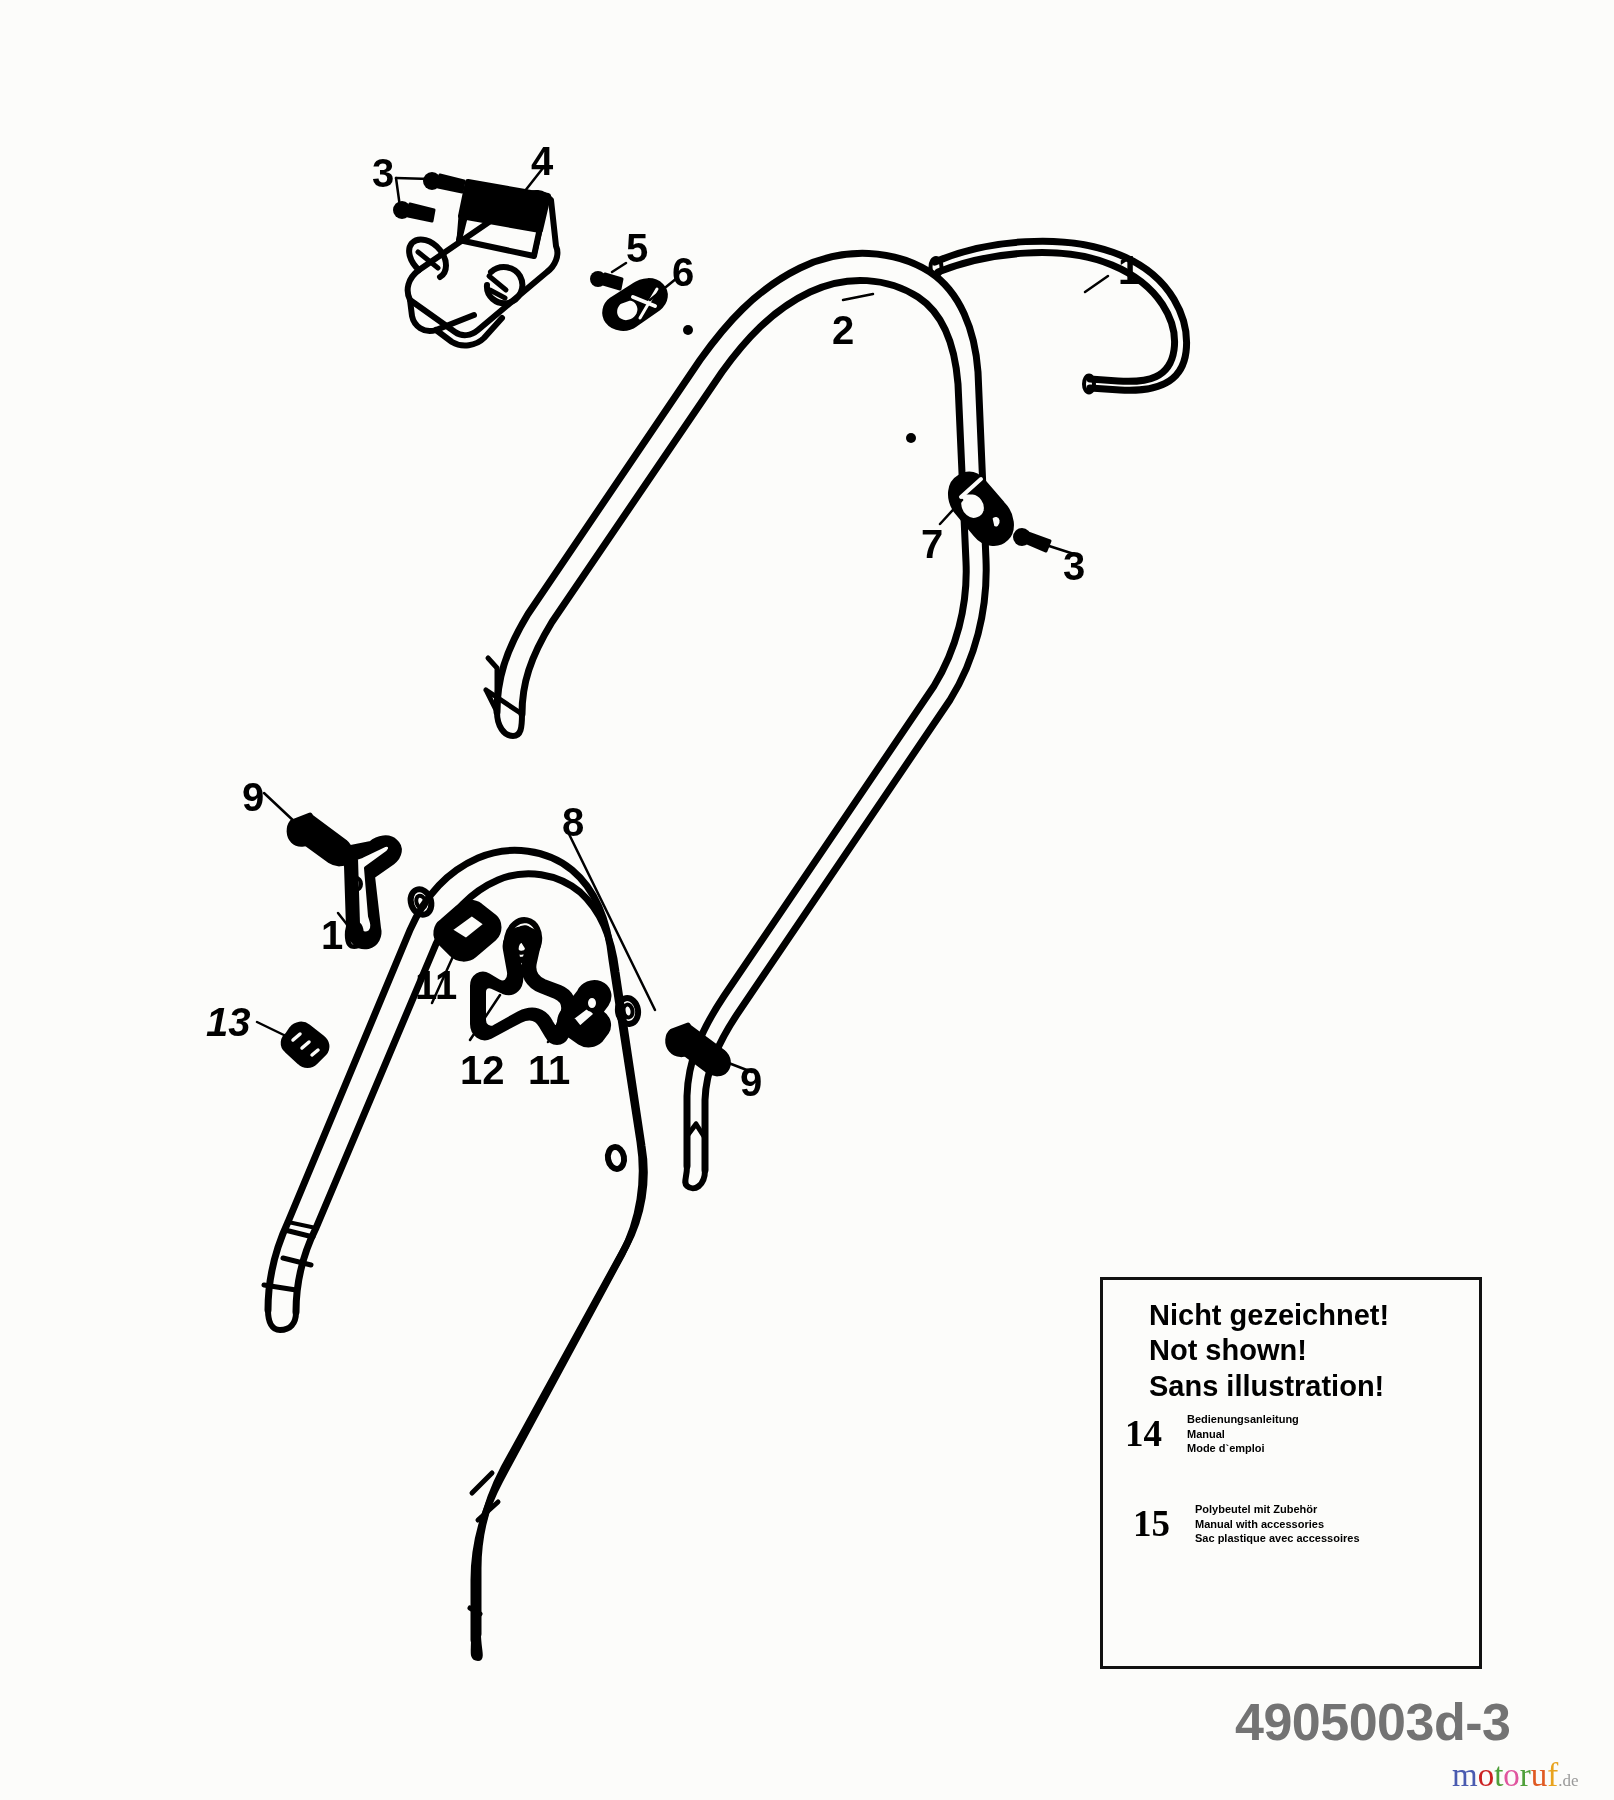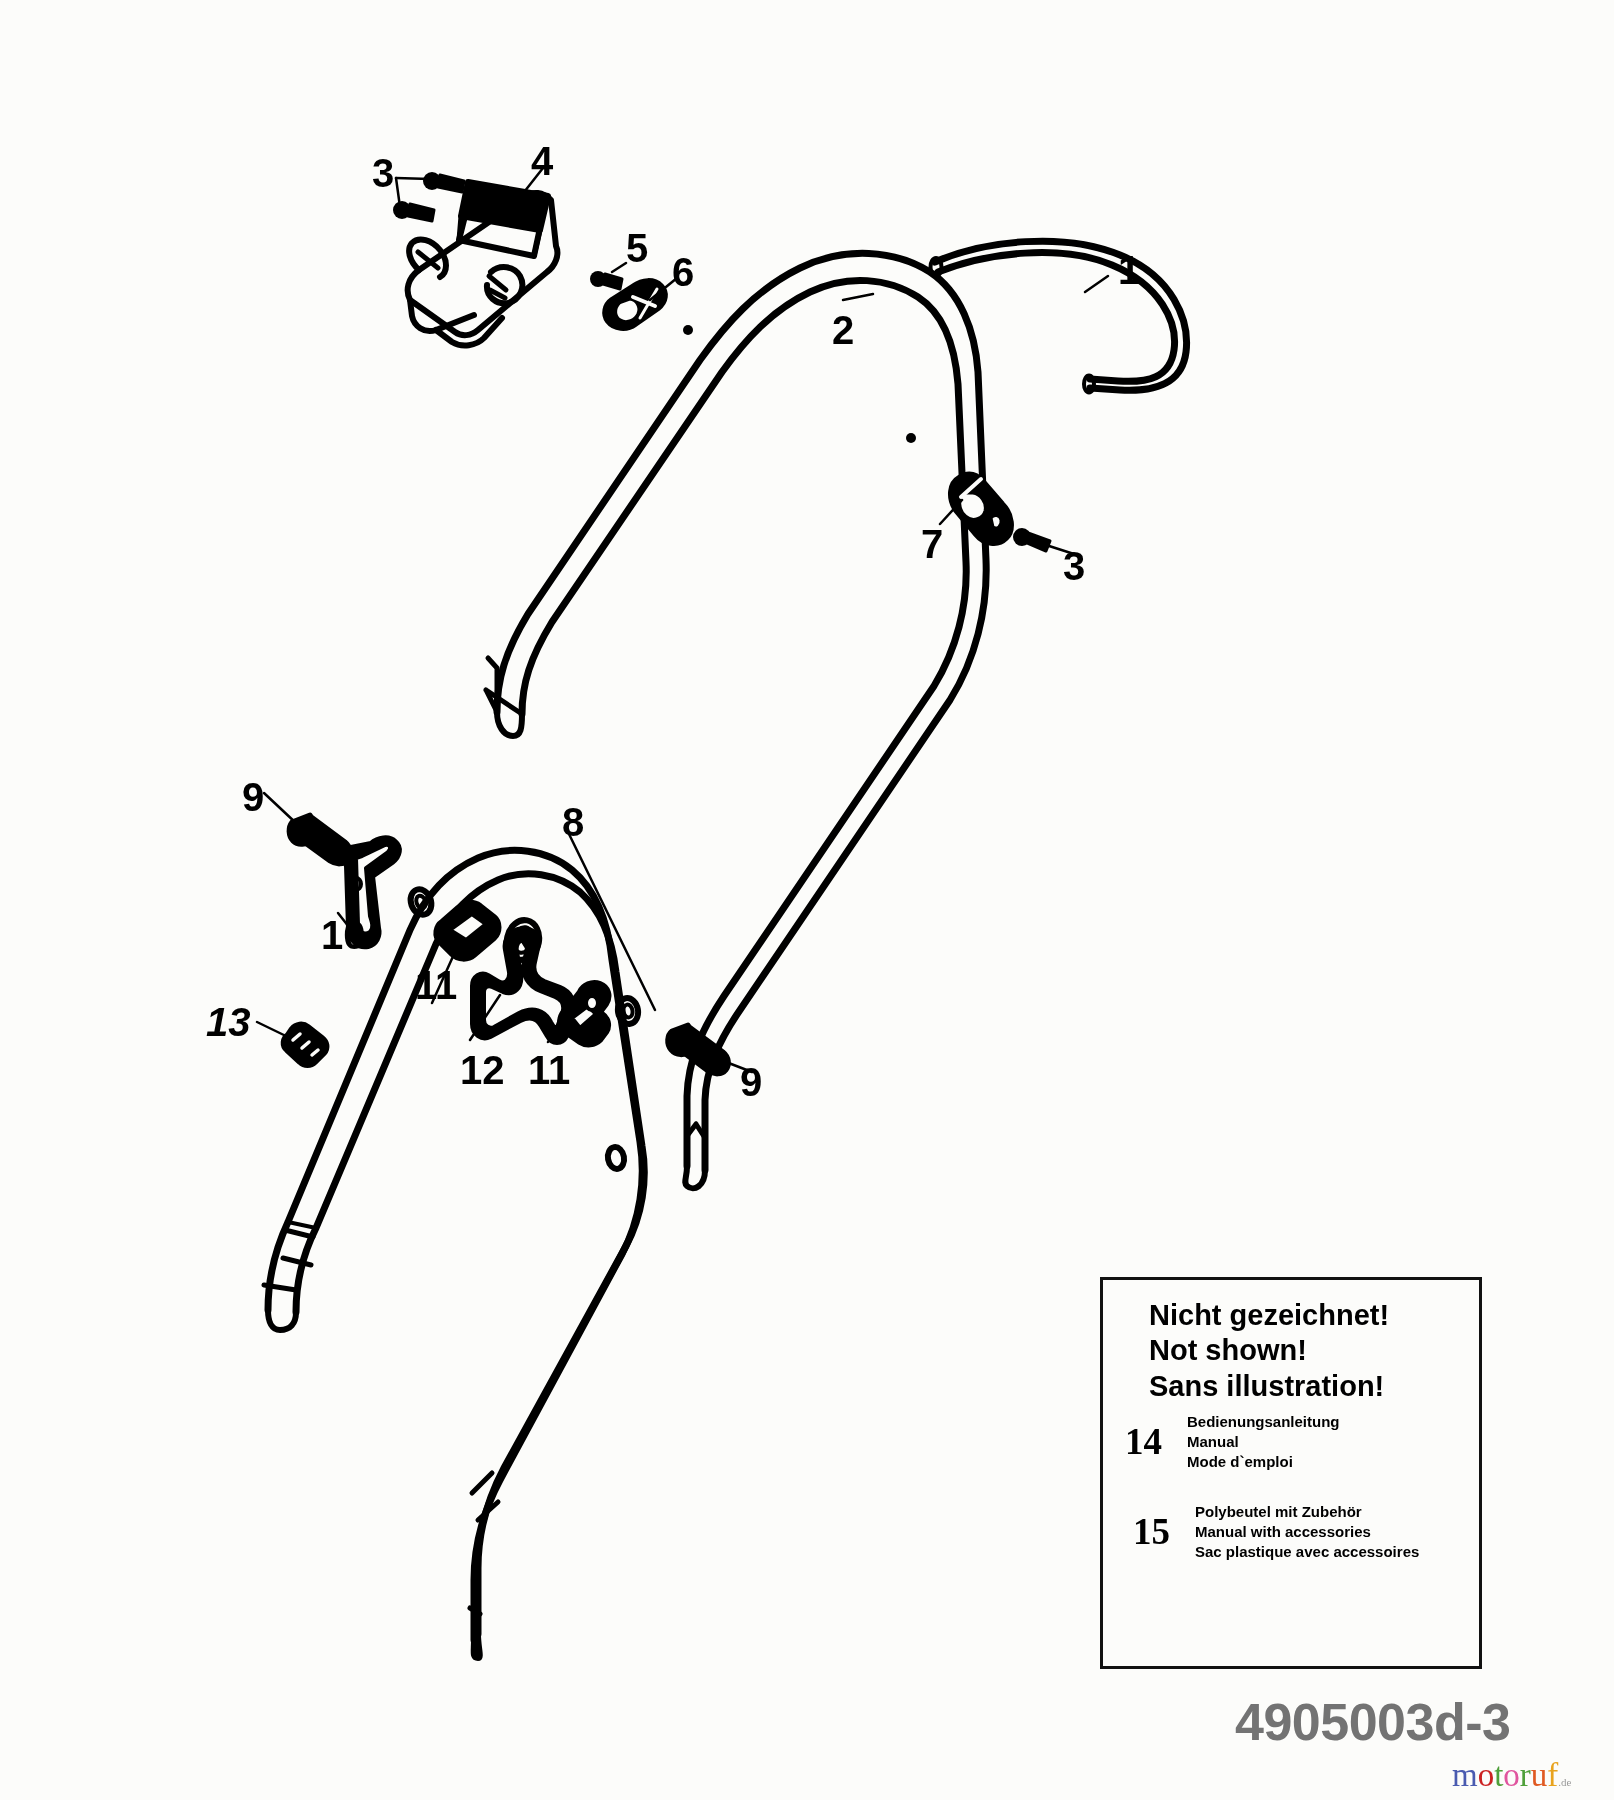--- a/index.html
+++ b/index.html
@@ -69,21 +69,21 @@
   .legend-num {
     font-family: Liberation Serif, serif;
     font-weight: bold;
     font-size: 37px;
     width: 62px;
     text-align: left;
   }
   .legend-lines {
     font-family: "Liberation Sans", sans-serif;
     font-weight: bold;
-    font-size: 15px;
+    font-size: 11px;
     line-height: 1.33;
   }
   #legend-entry-14 { left: 22px; top: 132px; }
   #legend-entry-15 { left: 22px; top: 222px; margin-left: 8px; }
 
   
   #part-number {
     position: absolute;
     left: 1235px;
     top: 1692px;
@@ -99,21 +99,21 @@
     position: absolute;
     left: 1452px;
     top: 1759px;
     font-family: "Liberation Serif", serif;
     font-size: 33px;
     line-height: 1;
     white-space: nowrap;
   }
   #watermark .ch { font-weight: normal; }
   #watermark .dotspan {
-    font-size: 11px;
+    font-size: 17px;
     color: #9a9a9a;
     vertical-align: baseline;
   }
 </style>
 </head>
 <body>
 
 <div id="diagram-root">
 
   <svg class="drawing" viewBox="0 0 1614 1800">

